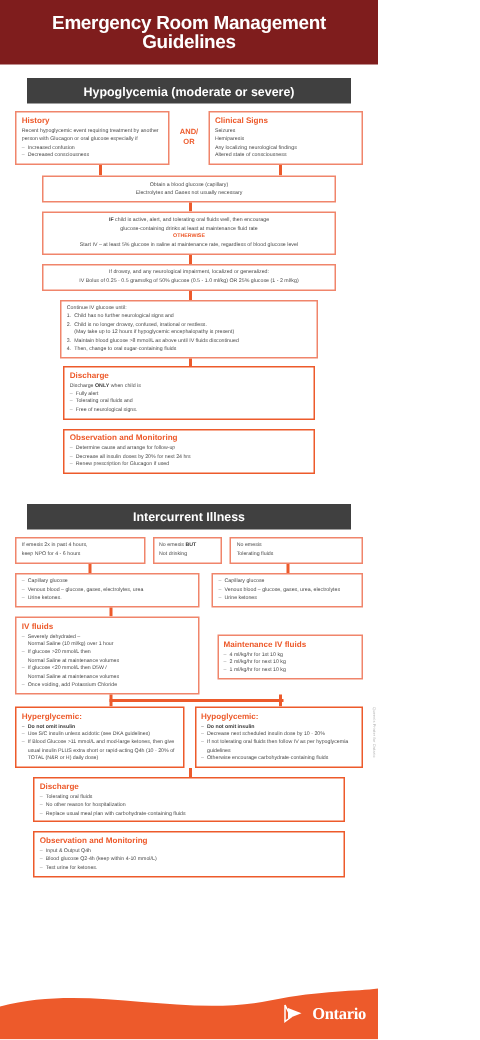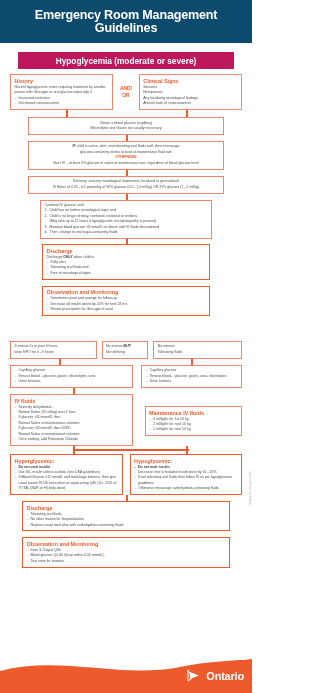--- a/index.html
+++ b/index.html
@@ -6,42 +6,42 @@
   html, body {
     width: 252px; height: 693px;
     background: #ffffff;
     font-family: "Liberation Sans", sans-serif;
     overflow: hidden;
   }
   .page { position: relative; width: 252px; height: 693px; background:#fff; }
 
   
   .header {
-    background: #0c4a6e;
+    background: #7f1d1d;
     padding: 9px 8px 8px 8px;
     text-align: center;
   }
   .header-title {
     color: #ffffff;
     font-size: 12.6px;
     font-weight: bold;
     letter-spacing: -0.2px;
     line-height: 1.05;
   }
   .header-sub {
     color: #ffffff;
     font-size: 7.4px;
     font-weight: bold;
     margin-top: 2px;
     letter-spacing: -0.05px;
   }
 
   
   .section-bar {
-    background: #be185d;
+    background: #404040;
     color: #fff;
     text-align: center;
     font-weight: bold;
     font-size: 8.3px;
     padding: 3.5px 0 3.5px 0;
     margin: 0 18px;
   }
   .band-hypo { margin-top: 9px; }
   .band-inter { margin-top: 0px; }
 
@@ -133,21 +133,21 @@
   .ivright { width: 42%; margin-left: 5%; margin-top: 12px; }
 
   .hyporow { display: flex; gap: 7px; margin-top: 8px; }
   .hyporow > div { width: 50%; }
 
   
   .footer { position: absolute; left: 0; bottom: 0; width: 252px; height: 48px; }
   .footer svg { display: block; }
   .ontario-logo {
     position: absolute; right: 8px; bottom: 11px;
-    display: flex; align-items: flex-end; gap: 3px;
+    display: flex; align-items: flex-end; gap: 3px; font-family: Liberation Serif, serif;
   }
   .ontario-word { color: #fff; font-size: 11px; font-weight: 600; letter-spacing: -0.2px;}
 
   .vert-credit {
     position: absolute;
     right: 1px; top: 505px;
     transform-origin: right top;
     transform: rotate(90deg) translateX(0);
     font-size: 2.6px; color: #b0b0b0;
     white-space: nowrap;
@@ -266,20 +266,21 @@
       <ul class="tight">
         <li>Determine cause and arrange for follow-up</li>
         <li>Decrease all insulin doses by 20% for next 24 hrs</li>
         <li>Renew prescription for Glucagon if used</li>
       </ul>
     </div>
   </div>
 
   <div style="height:20px"></div>
 
+  <div class="section-bar band-inter">Intercurrent Illness</div>
 
   <div class="inter-wrap">
 
     <div class="row3">
       <div class="c1 box">
         <div class="box-line">If emesis 2x in past 4 hours,</div>
         <div class="box-line">keep NPO for 4 - 6 hours</div>
       </div>
       <div class="c2 box">
         <div class="box-line">

